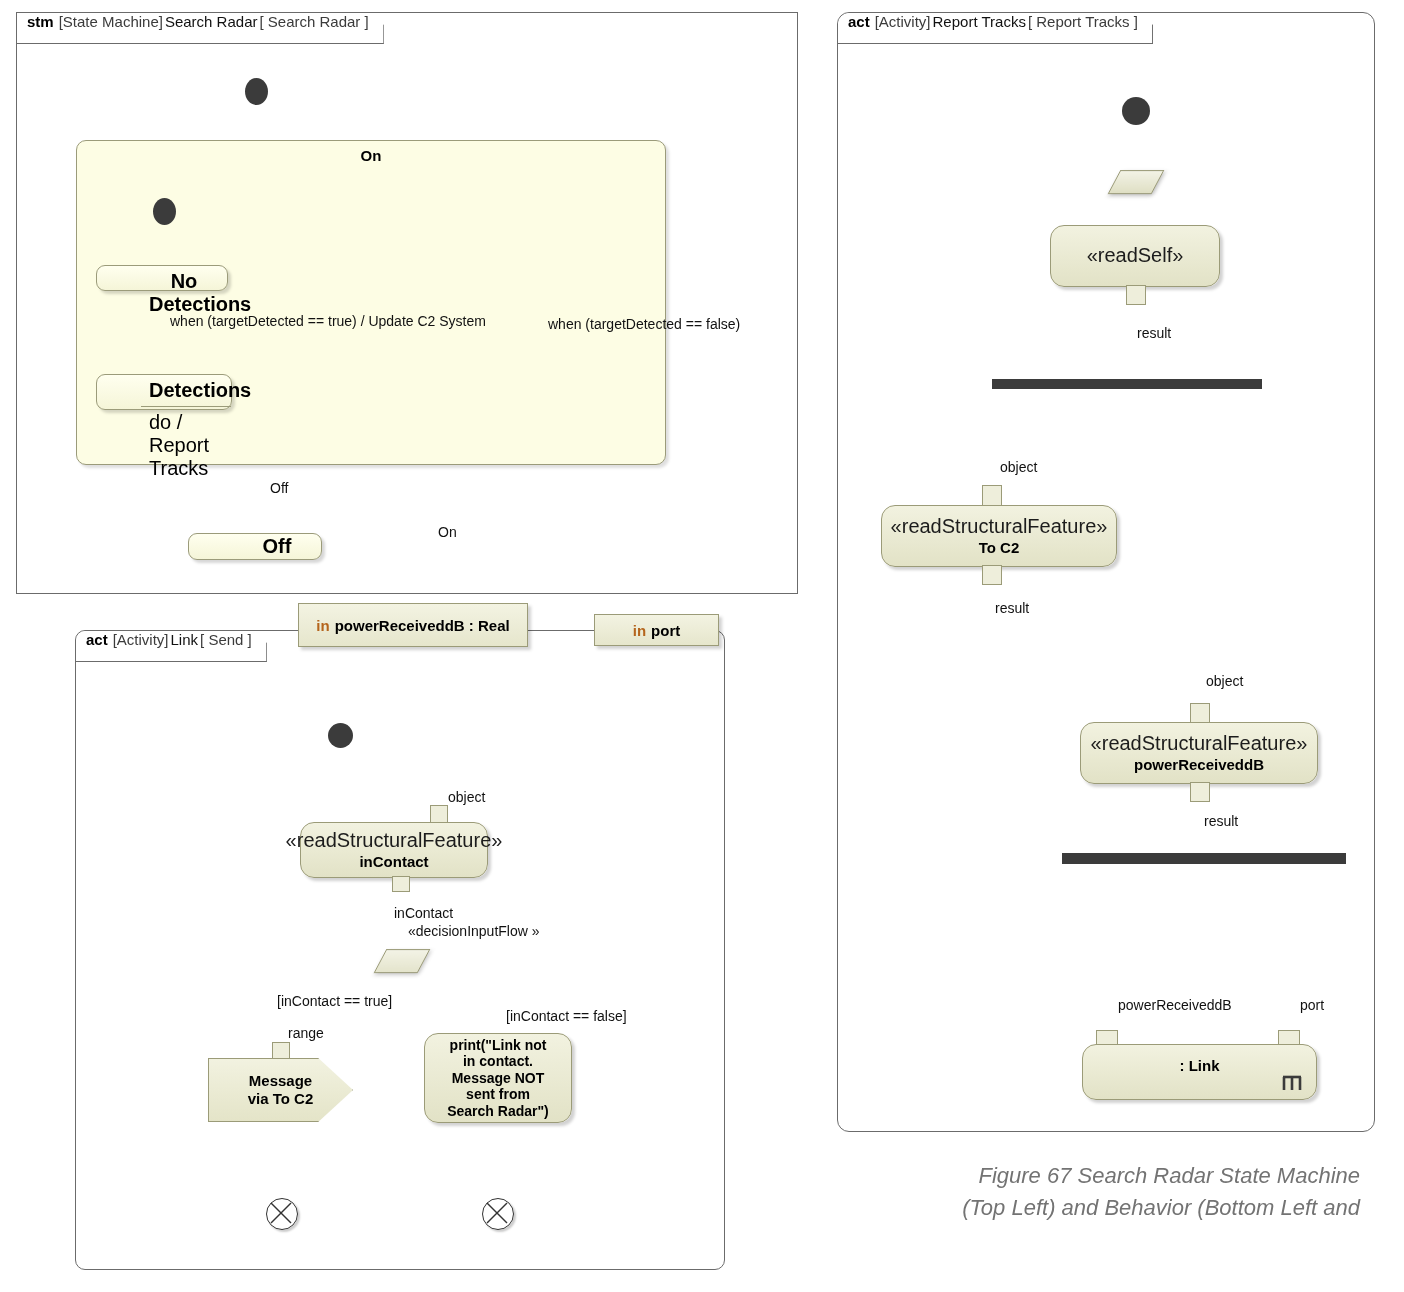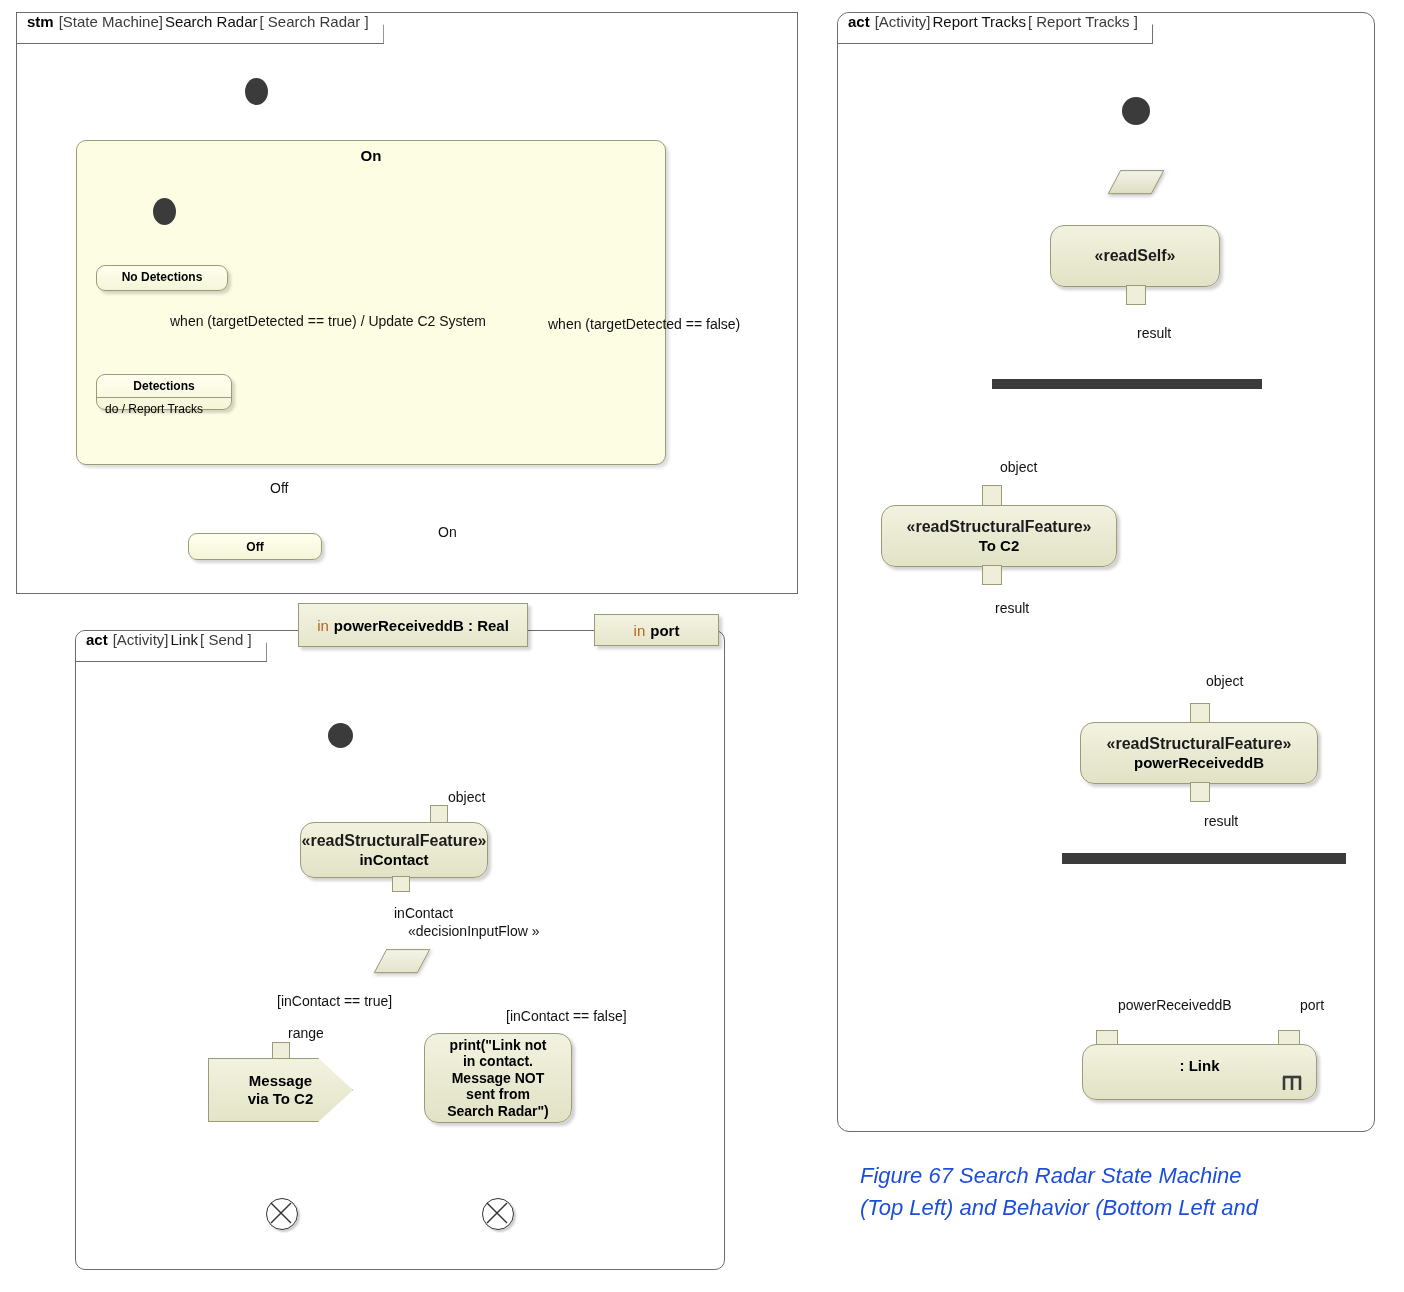--- a/index.html
+++ b/index.html
@@ -14,48 +14,48 @@
   .frame-title .kind{color:#3b3b3b;}
   .frame-title .nm{color:#111;margin:0 2px;}
 
   
   .compstate{position:absolute;background:#fdfde4;border:1px solid #9b9b7a;
     border-radius:10px;box-shadow:3px 3px 3px rgba(0,0,0,.13);box-sizing:border-box;}
   .compstate > .cs-name{position:absolute;top:6px;left:0;right:0;text-align:center;
     font-size:15px;font-weight:bold;}
   .state{position:absolute;background:linear-gradient(#ffffef,#f5f5d8);
     border:1px solid #9b9b7a;border-radius:9px;box-shadow:3px 3px 3px rgba(0,0,0,.16);
-    box-sizing:border-box;font-size:12px;font-weight:bold;text-align:center;}
+    box-sizing:border-box;font-size:20px;font-weight:bold;text-align:center;padding-left:44px;}
   .state .s-name{padding:4px 8px;}
   .state .s-body{border-top:1px solid #9b9b7a;padding:4px 8px;font-weight:normal;
     text-align:left;}
   .initnode{position:absolute;background:#3b3b3b;border-radius:50%;}
 
   
   .act{position:absolute;background:linear-gradient(#f2f2e0,#e2e2c6);
     border:1px solid #9b9b78;border-radius:14px;box-shadow:3px 3px 3px rgba(0,0,0,.18);
     box-sizing:border-box;display:flex;flex-direction:column;align-items:center;
     justify-content:center;text-align:center;font-size:14px;line-height:1.18;}
-  .act .stereo{font-size:16px;color:#1c1c1c;font-weight:bold;}
+  .act .stereo{font-size:20px;color:#1c1c1c;}
   .act .aname{font-weight:bold;font-size:15px;}
   .pin{position:absolute;background:#eeeedb;border:1px solid #9b9b78;box-sizing:border-box;}
   .param{position:absolute;background:linear-gradient(#f3f3e2,#e6e6cc);
     border:1px solid #9b9b78;box-sizing:border-box;display:flex;align-items:center;
     justify-content:center;font-size:15px;font-weight:bold;
     box-shadow:3px 3px 3px rgba(0,0,0,.18);}
-  .param .dir{color:#b5651d;font-weight:normal;margin-right:5px;}
+  .param .dir{color:#b5651d;font-weight:bold;margin-right:5px;}
   .sendshape{position:absolute;background:linear-gradient(#f2f2e0,#e4e4c8);
     border:1px solid #9b9b78;box-sizing:border-box;display:flex;flex-direction:column;
     align-items:center;justify-content:center;font-size:15px;font-weight:bold;
     line-height:1.18;
     clip-path:polygon(0 0,76% 0,100% 50%,76% 100%,0 100%);
     filter:drop-shadow(3px 3px 2px rgba(0,0,0,.22));}
   .bar{position:absolute;background:#3b3b3b;}
   .lbl{position:absolute;font-size:14px;color:#111;white-space:nowrap;}
-  .caption{position:absolute;font-style:italic;color:#1d4ed8;text-align:left;
+  .caption{position:absolute;font-style:italic;color:#737373;text-align:right;
     font-size:22px;line-height:1.45;}
   svg.ov{position:absolute;left:0;top:0;width:1404px;height:1292px;
     pointer-events:none;overflow:visible;}
 </style>
 </head>
 <body>
 
 <svg class="ov">
   <defs>
     <marker id="ar" markerWidth="11" markerHeight="11" refX="9" refY="4" orient="auto">

